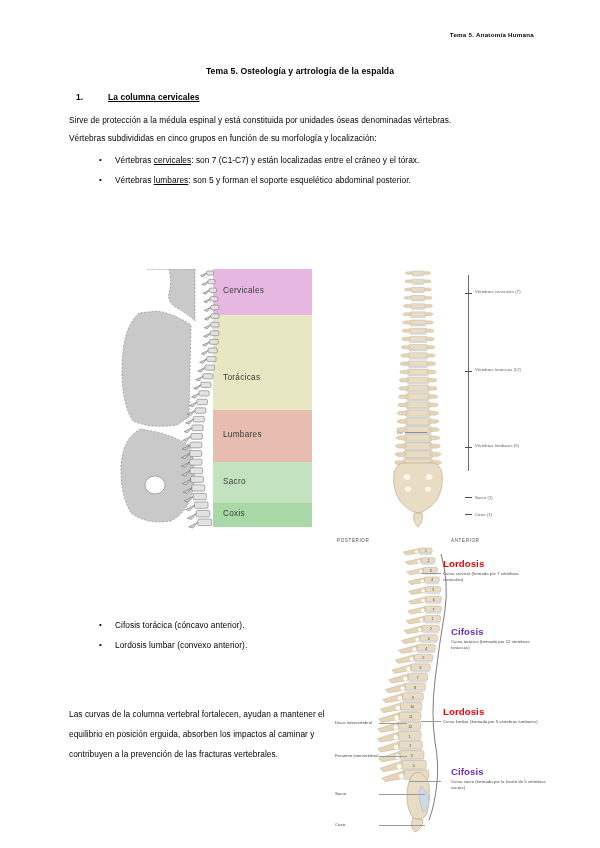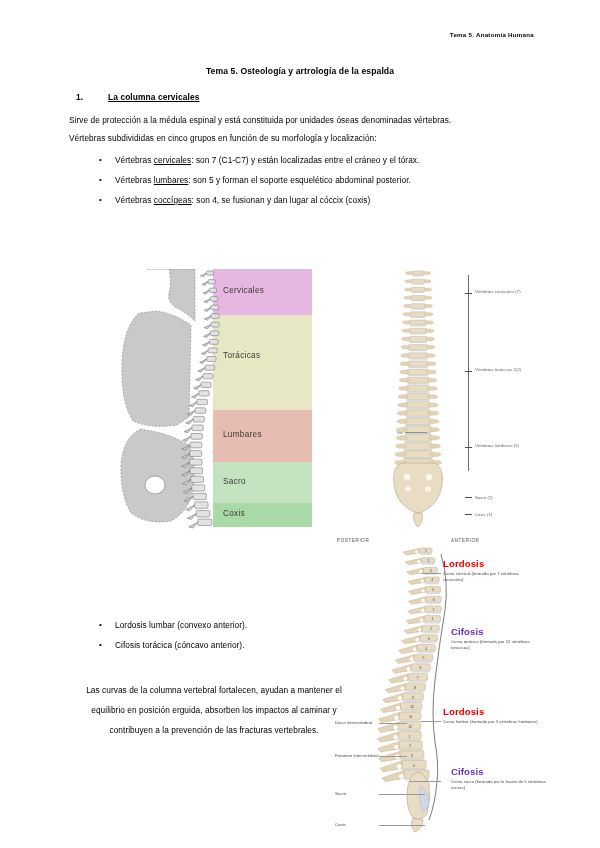--- a/index.html
+++ b/index.html
@@ -92,21 +92,21 @@
     left: 2px;
     top: -0.5px;
     font-size: 8px;
   }
   ul.bullets li u { text-decoration: underline; }
 
   .list-groups { top: 146px; }
   .list-curvas { top: 611px; left: 95px; width: 300px; }
 
   .p-curv1 { top: 575px; width: 270px; }
-  .p-curv2 { top: 680px; width: 290px; text-align: center; }
+  .p-curv2 { top: 704px; width: 290px; }
 
   
   .fig1 {
     position: absolute;
     left: 115px;
     top: 267px;
     width: 197px;
     height: 263px;
     background: #ffffff;
     overflow: hidden;
@@ -219,21 +219,20 @@
 
   <div class="section-no">1.</div>
   <div class="section-title">La columna cervicales</div>
 
   <div class="para p-intro1">Sirve de protección a la médula espinal y está constituida por unidades óseas denominadas vértebras.</div>
   <div class="para p-intro2">Vértebras subdivididas en cinco grupos en función de su morfología y localización:</div>
 
   <ul class="bullets list-groups" id="groups-list">
       <li><span>Vértebras </span><u>cervicales</u><span>: son 7 (C1-C7) y están localizadas entre el cráneo y el tórax.</span></li>
       <li><span>Vértebras </span><u>lumbares</u><span>: son 5 y forman el soporte esquelético abdominal posterior.</span></li>
-      <li><span>Vértebras </span><u>coccígeas</u><span>: son 4, se fusionan y dan lugar al cóccix (coxis)</span></li>
     </ul>
 
   <div class="fig1" id="fig1">
       <div class="band" style="top: 236px; height: 24px; background: rgb(169, 217, 166); left: 98px; width: 99px; z-index: 0;"></div>
       <div class="band" style="top: 195px; height: 41px; background: rgb(195, 227, 192); left: 98px; width: 99px; z-index: 0;"></div>
       <div class="band" style="top: 143px; height: 52px; background: rgb(231, 188, 177); left: 98px; width: 99px; z-index: 0;"></div>
       <div class="band" style="top: 48px; height: 95px; background: rgb(231, 232, 195); left: 98px; width: 99px; z-index: 0;"></div>
       <div class="band" style="top: 2px; height: 46px; background: rgb(230, 183, 224); left: 98px; width: 99px; z-index: 0;"></div>
 
     <svg class="torso" viewBox="0 0 120 258">
@@ -305,21 +304,21 @@
             <path d="M21.53305344817427 238.11379310344827 l-8.793103448275861 4.462068965517242 l3.9310344827586206 1.2 Z" fill="#d0d0d0"></path>
             <rect x="23.1295961472911" y="243.44827586206898" width="13.758620689655173" height="6.517241379310345" rx="1.4" fill="#e2e2e2"></rect>
             <path d="M23.1295961472911 246.70689655172416 l-8.89655172413793 4.531034482758621 l3.9655172413793105 1.2 Z" fill="#d0d0d0"></path>
             <rect x="24.771618168132534" y="252" width="14" height="6.6" rx="1.4" fill="#e2e2e2"></rect>
             <path d="M24.771618168132534 255.3 l-9 4.6 l4 1.2 Z" fill="#d0d0d0"></path>
           </g>
       </g>
     </svg>
 
   <div class="band-label" style="left: 108px; top: 19px; z-index: 5;">Cervicales</div>
-      <div class="band-label" style="left: 108px; top: 84px; z-index: 5;">Torácicas</div>
+      <div class="band-label" style="left: 108px; top: 106px; z-index: 5;">Torácicas</div>
       <div class="band-label" style="left: 108px; top: 163px; z-index: 5;">Lumbares</div>
       <div class="band-label" style="left: 108px; top: 209.5px; z-index: 5;">Sacro</div>
       <div class="band-label" style="left: 108px; top: 242px; z-index: 5;">Coxis</div>
     </div>
 
   <div class="fig2" id="fig2">
     <svg style="position:absolute;left:12px;top:0;width:78px;height:263px" viewBox="0 0 78 263">
       <g id="spine-stack">
           <rect x="27.5" y="4" width="13" height="4" rx="1.6" fill="#e9dcc4" stroke="#bfae8c" stroke-width="0.45"></rect>
           <ellipse cx="25" cy="6" rx="3.6" ry="1.5" fill="#e3d4b8" stroke="#c2b08d" stroke-width="0.35"></ellipse>
@@ -598,17 +597,17 @@
         <div class="sidelbl" style="left: 2px; top: 215px;">Foramen intervertebral</div>
         <div class="lead" style="left: 46px; top: 218px; width: 28px;"></div>
         <div class="sidelbl" style="left: 2px; top: 253px;">Sacro</div>
         <div class="lead" style="left: 46px; top: 256px; width: 46px;"></div>
         <div class="sidelbl" style="left: 2px; top: 284px;">Coxis</div>
         <div class="lead" style="left: 46px; top: 287px; width: 46px;"></div>
       </div>
   </div>
 
     <ul class="bullets list-curvas">
+      <li>Cifosis torácica (cóncavo anterior).</li>
       <li>Lordosis lumbar (convexo anterior).</li>
-      <li>Cifosis torácica (cóncavo anterior).</li>
     </ul>
     <div class="para p-curv2">Las curvas de la columna vertebral fortalecen, ayudan a mantener el equilibrio en posición erguida, absorben los impactos al caminar y contribuyen a la prevención de las fracturas vertebrales.</div>
   </div>
 
 </body></html>

